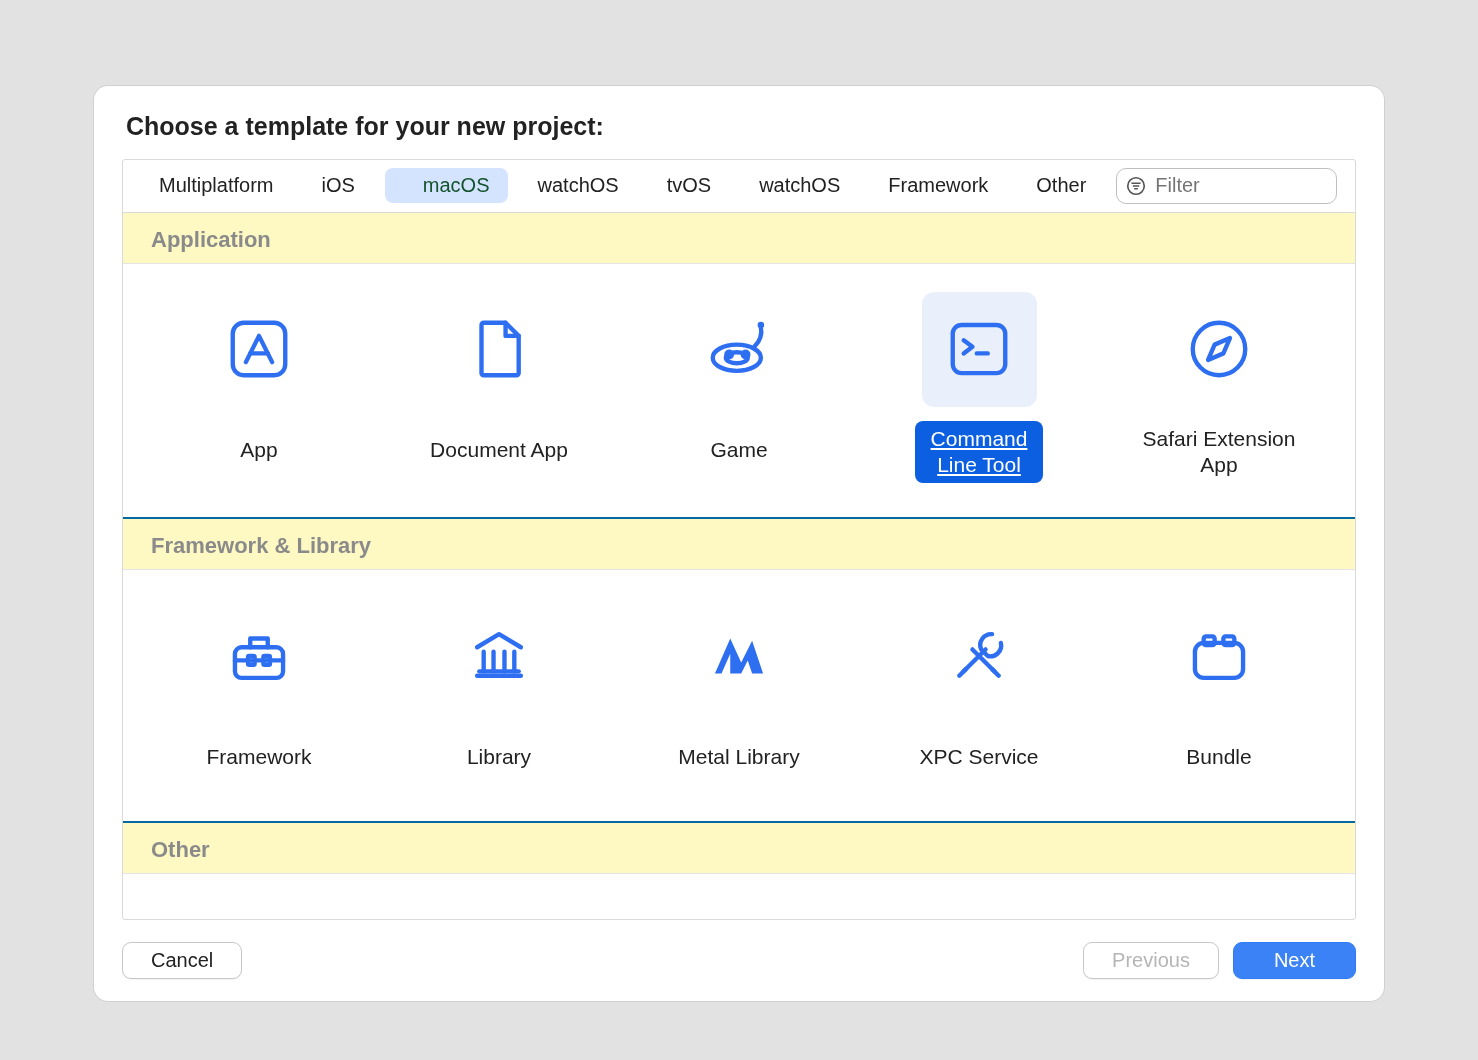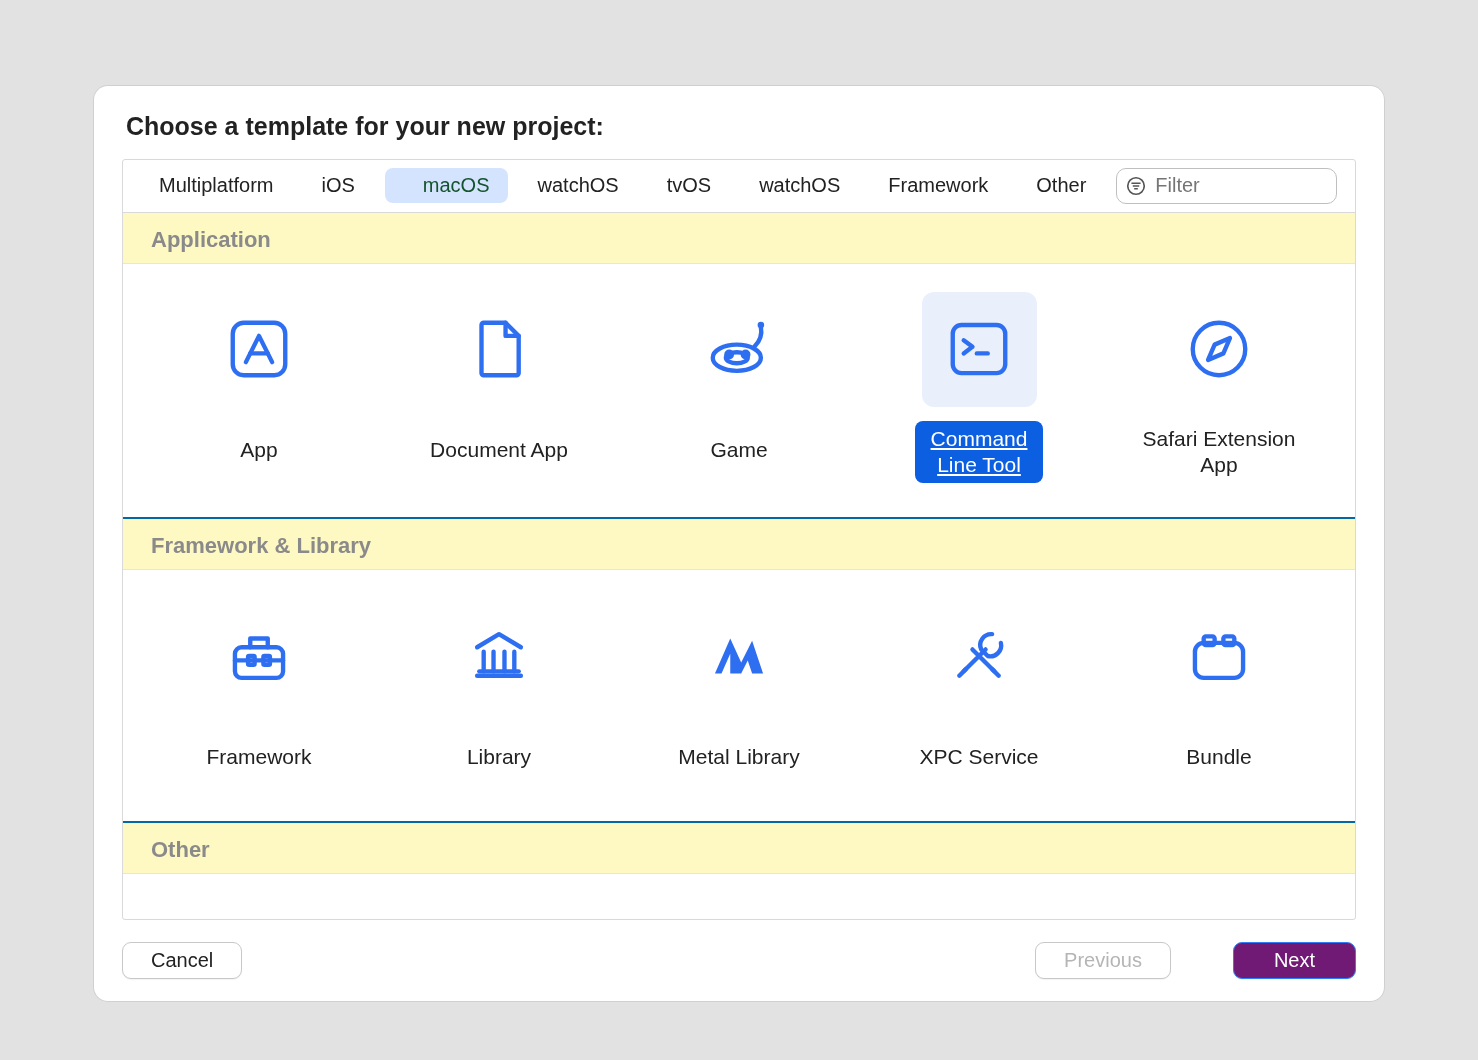--- a/index.html
+++ b/index.html
@@ -140,35 +140,34 @@
   .cell-label.selected {
     background: #0b5fe0;
     color: #fff;
     text-decoration: underline;
   }
 
   .footer {
     display: flex;
     align-items: center;
     padding-top: 22px;
-    gap: 48px;
   }
   .btn {
     font-size: 20px;
     padding: 6px 28px;
     border-radius: 9px;
     border: 1px solid #c8c8c8;
     background: #fff;
     color: #222;
     box-shadow: 0 1px 1px rgba(0,0,0,.05);
     cursor: default;
   }
   .btn.disabled { color: #b5b5b5; }
   .btn.primary {
-    background: #701a75;
+    background: #3b82f6;
     border-color: #307df6;
     color: #fff;
     padding: 6px 40px;
   }
   .footer .spacer { flex: 1; }
   .footer .btn + .btn { margin-left: 14px; }
 </style>
 </head>
 <body>
 

